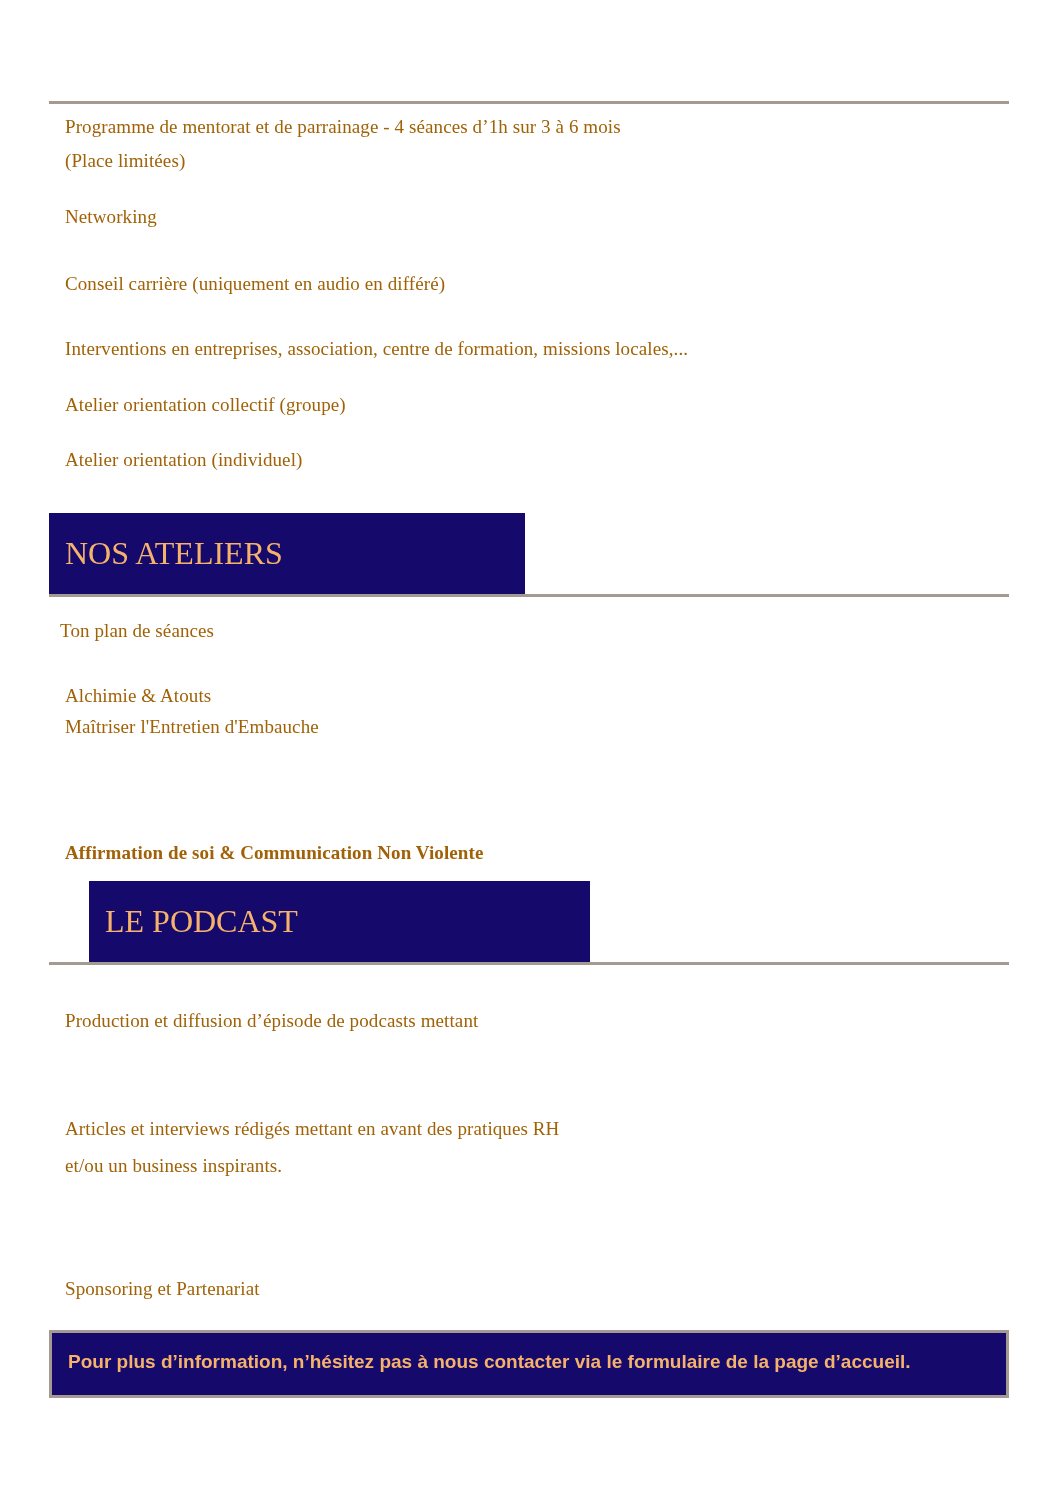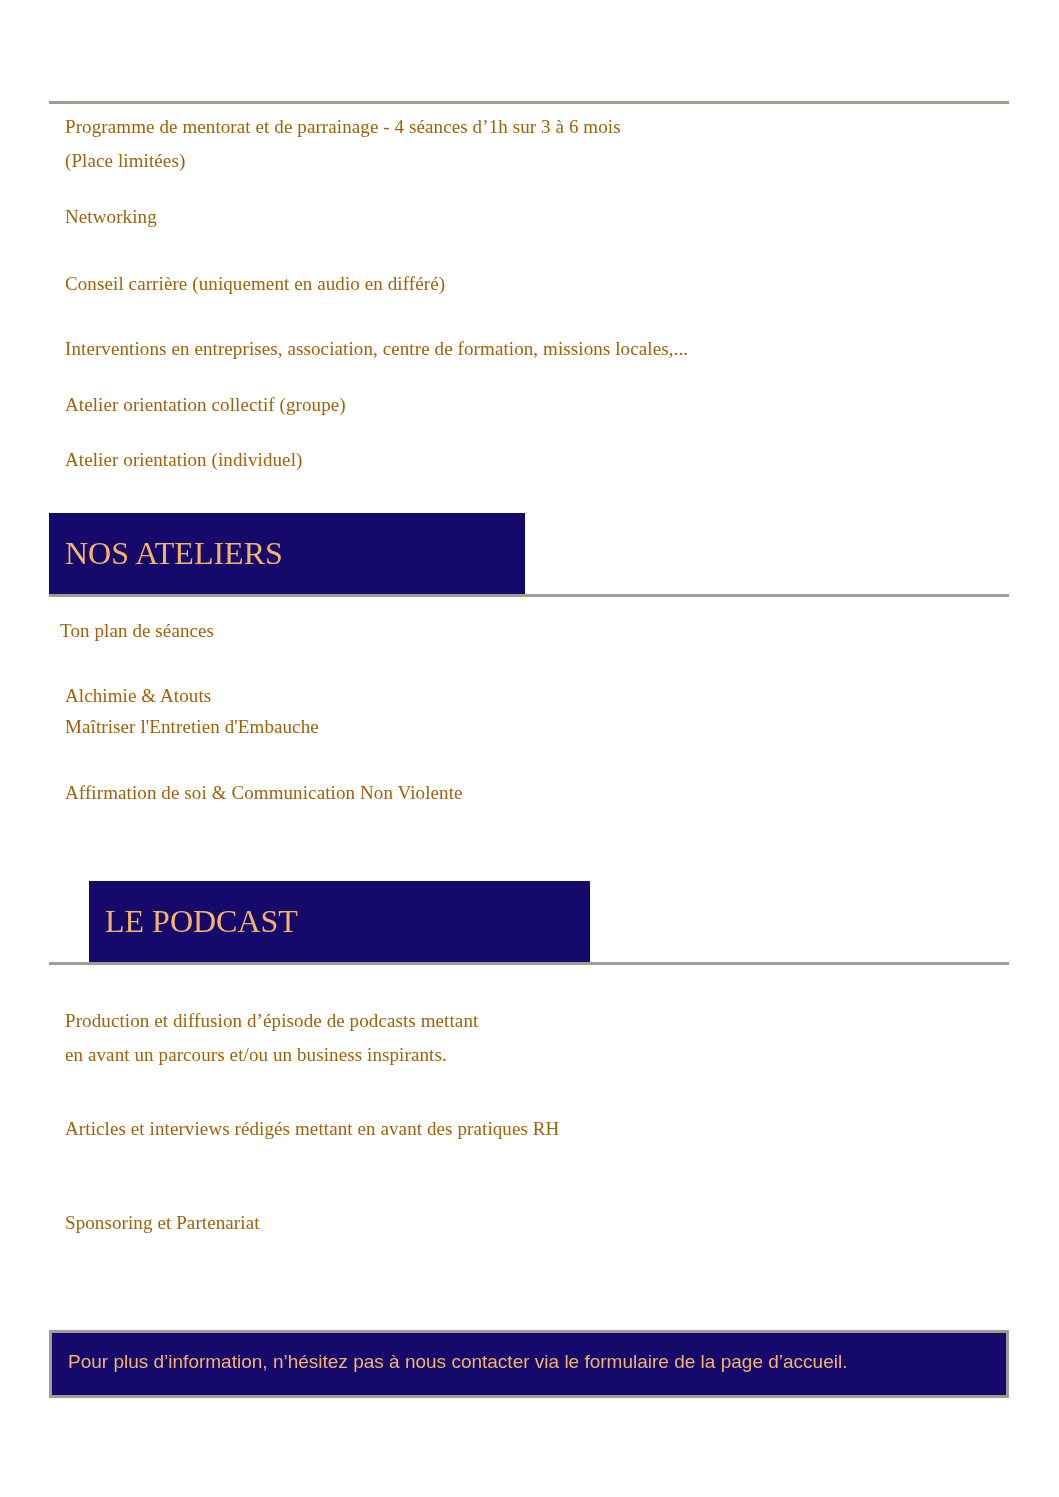--- a/index.html
+++ b/index.html
@@ -6,21 +6,21 @@
     body { width: 1059px; height: 1497px; position: relative; overflow: hidden;
            font-family: "DejaVu Serif", "Liberation Serif", serif; color: #150a6b; }
     .rule { position: absolute; left: 49px; width: 960px; height: 3px; background: #a59a92; }
     .item { position: absolute; left: 65px; font-size: 19px; line-height: 34px; color: #a16207;
             font-family: "Liberation Serif", "DejaVu Serif", serif; white-space: nowrap; letter-spacing: 0.1px; }
     .banner { position: absolute; left: 49px; background: #150a6b; }
     .banner-title { position: absolute; left: 16px; font-size: 32px; color: #f6b26b;
                     font-family: "Liberation Serif", "DejaVu Serif", serif; white-space: nowrap; }
     .contact { position: absolute; left: 49px; top: 1330px; width: 954px; height: 62px;
                background: #150a6b; border: 3px solid #a59a92; }
-    .contact-text { position: absolute; left: 16px; top: 18px; font-size: 19px; font-weight: normal;
+    .contact-text { position: absolute; left: 16px; top: 18px; font-size: 19px; font-weight: bold;
                     color: #f6b26b; font-family: "Liberation Sans", sans-serif; white-space: nowrap; }
   </style>
 </head>
 <body>
 
 <div class="rule" style="top:101px;"></div>
 
 <div class="item" style="top:110px;">
   <div>Programme de mentorat et de parrainage - 4 séances d’1h sur 3 à 6 mois</div>
   <div>(Place limitées)</div>
@@ -32,31 +32,31 @@
 <div class="item" style="top:443px;">Atelier orientation (individuel)</div>
 
 <div class="banner" style="top:513px; width:476px; height:81px;">
   <div class="banner-title" style="top:22px;">NOS ATELIERS</div>
 </div>
 <div class="rule" style="top:594px;"></div>
 
 <div class="item" style="top:614px; left:60px;"> Ton plan de séances</div>
 <div class="item" style="top:679px;font-family:Liberation Serif, serif;"> Alchimie &amp; Atouts</div>
 <div class="item" style="top:710px;">Maîtriser l'Entretien d'Embauche</div>
-<div class="item" style="top:776px;">Affirmation de soi &amp; Communication Non Violente</div>
+<div class="item" style="top:836px;font-weight:bold;">Affirmation de soi &amp; Communication Non Violente</div>
 
 <div class="banner" style="top:881px; width:501px; height:81px;margin-left:40px;">
   <div class="banner-title" style="top:22px;">LE PODCAST</div>
 </div>
 <div class="rule" style="top:962px;"></div>
 
 <div class="item" style="top:1004px;">
   <div>Production et diffusion d’épisode de podcasts mettant</div>
-  <div>en avant un parcours et/ou un business inspirants.</div>
 </div>
 <div class="item" style="top:1110px; line-height:37px;">
   <div>Articles et interviews rédigés mettant en avant des pratiques RH</div>
+  <div>et/ou un business inspirants.</div>
 </div>
-<div class="item" style="top:1206px;">Sponsoring et Partenariat</div>
+<div class="item" style="top:1272px;">Sponsoring et Partenariat</div>
 
 <div class="contact">
   <div class="contact-text">Pour plus d’information, n’hésitez pas à nous contacter via le formulaire de la page d’accueil.</div>
 </div>
 
 </body></html>

